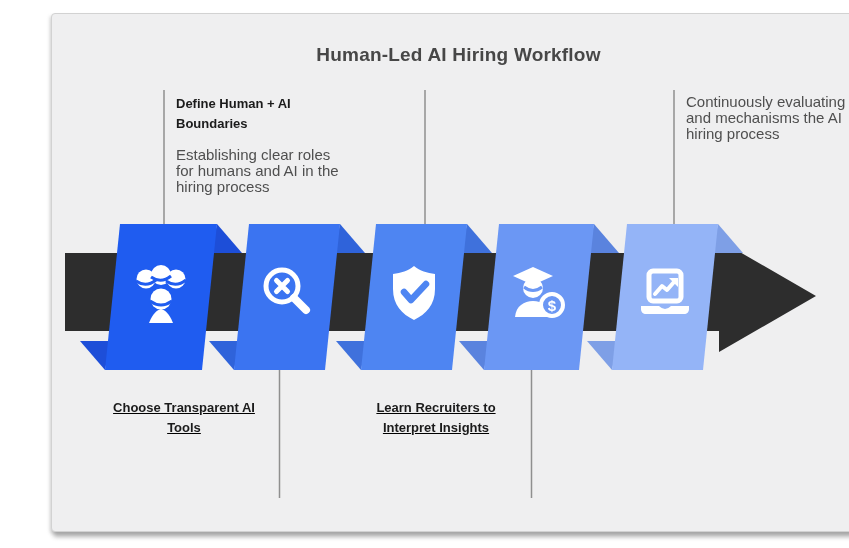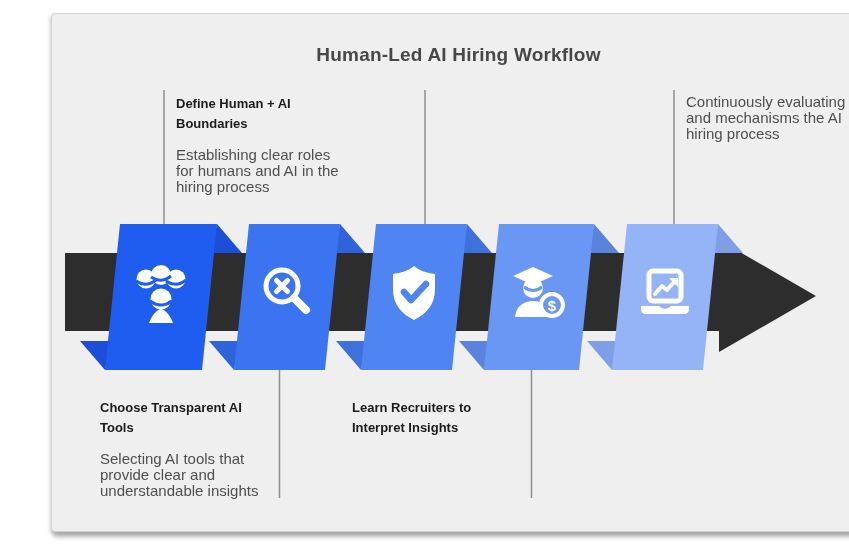--- a/index.html
+++ b/index.html
@@ -7,21 +7,21 @@
         font-family:"Liberation Sans", sans-serif;margin-left:34px;}
   .card{position:absolute;left:17px;top:13px;width:815px;height:517px;background:#efeff0;
         border:1px solid #d2d2d2;border-radius:4px;
         box-shadow:2px 5px 4px rgba(90,90,90,.45), -2px 2px 3px rgba(150,150,150,.25);}
   .title{position:absolute;left:17px;top:44px;width:815px;text-align:center;
          font-size:19px;font-weight:bold;color:#474747;letter-spacing:.2px;}
   .flow-svg{position:absolute;left:0;top:0;width:849px;height:548px;pointer-events:none;}
   .txt{position:absolute;}
   .txt h3{font-size:13px;line-height:20px;font-weight:bold;color:#1b1b1b;margin:0 0 13px 0;}
   .txt p{font-size:15px;line-height:16px;color:#4f4f4f;margin:0;}
-  .txt.align-right{text-align:left;}
+  .txt.align-right{text-align:center;text-decoration:underline;}
 </style>
 </head>
 <body>
 
 <div class="page">
   <div class="card"></div>
 
   <div class="title">Human-Led AI Hiring Workflow</div>
 
   <svg class="flow-svg" viewBox="0 0 849 548">
@@ -100,18 +100,17 @@
   <div class="txt" style="left:142px;top:94px;width:168px;">
     <h3>Define Human + AI Boundaries</h3>
     <p>Establishing clear roles for humans and AI in the hiring process</p>
   </div>
   <div class="txt" style="left:652px;top:94px;width:170px;">
     <p>Continuously evaluating and mechanisms the AI hiring process</p>
   </div>
 
   <div class="txt align-right" style="left:66px;top:398px;width:168px;">
     <h3>Choose Transparent AI Tools</h3>
-    <p>Selecting AI tools that provide clear and understandable insights</p>
   </div>
   <div class="txt align-right" style="left:318px;top:398px;width:168px;">
     <h3>Learn Recruiters to Interpret Insights</h3>
   </div>
 </div>
 
 </body></html>

